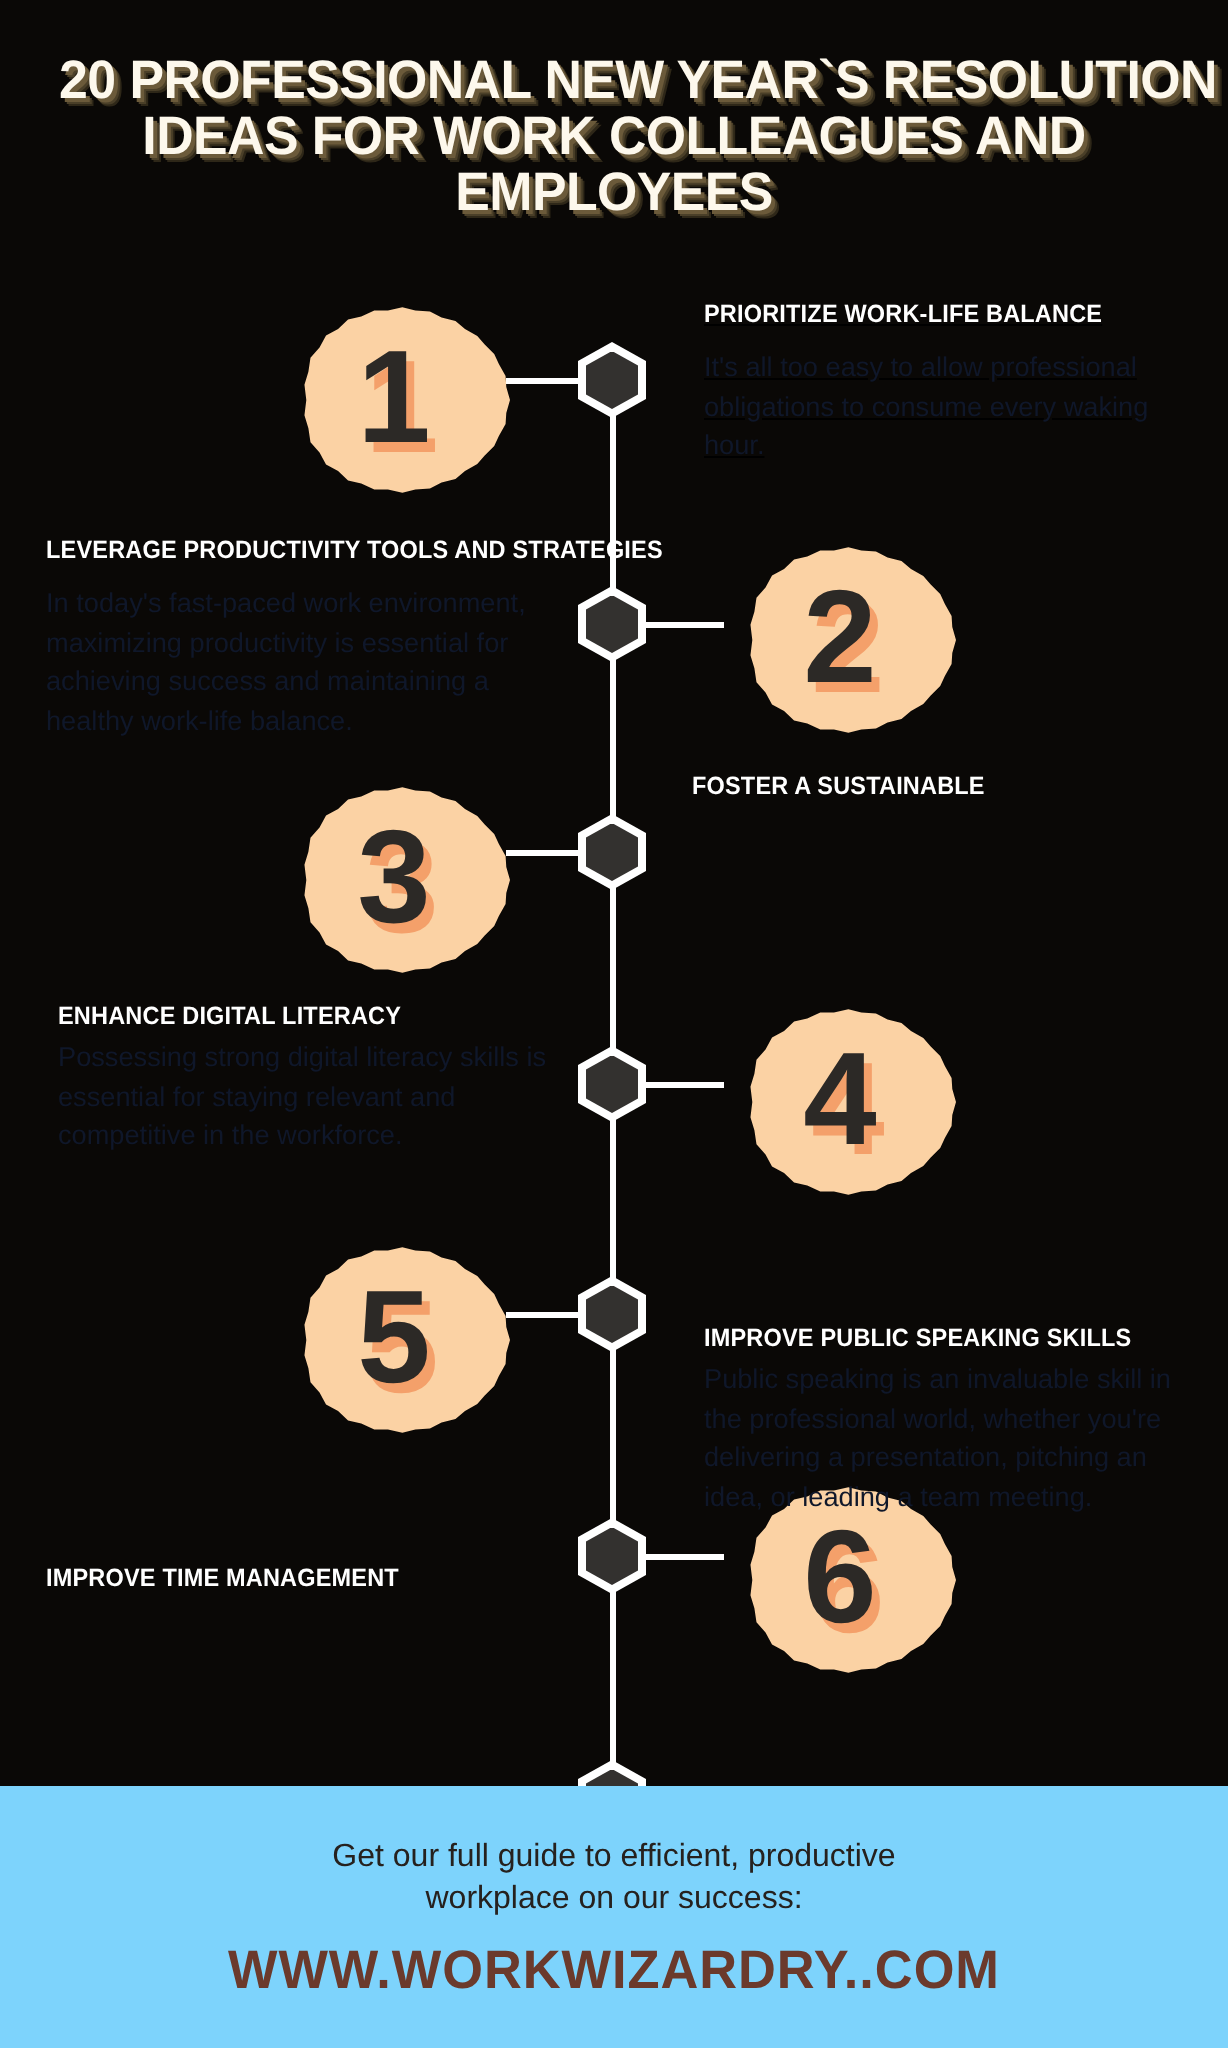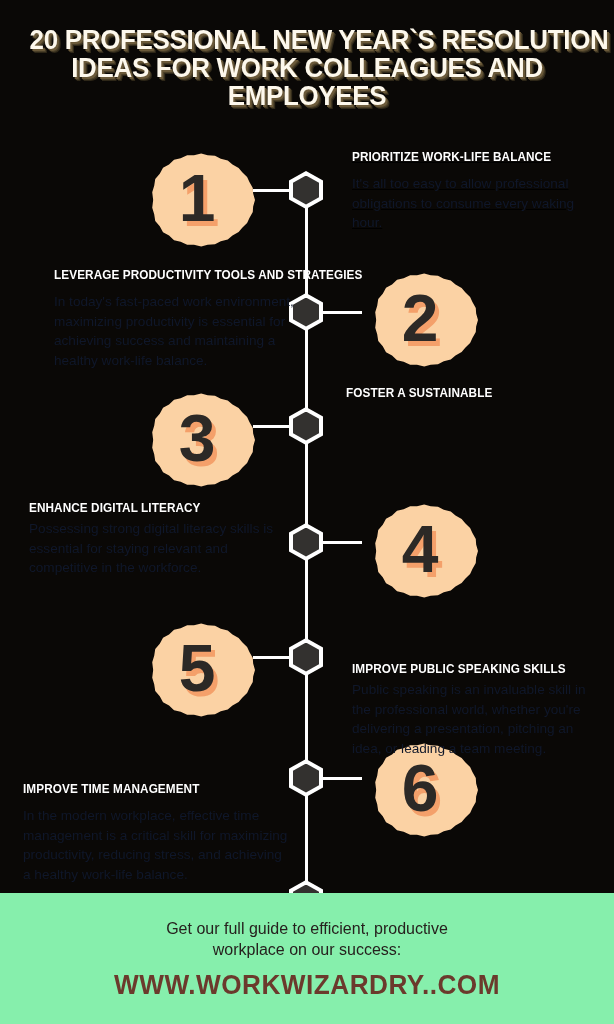--- a/index.html
+++ b/index.html
@@ -118,21 +118,21 @@
     font-weight:normal;
     font-size:13.6px;
     line-height:19.5px;
     color:#0f172a;
     margin:0;
   }
   .item.tight .item-heading{margin-bottom:4px;}
   
   .footer{
     position:absolute;left:0;top:893px;width:614px;height:131px;
-    background:#86efac;
+    background:#7dd3fc;
     text-align:center;
   }
   .footer .cta{
     margin:0;padding-top:25px;
     font-family:"Liberation Sans", sans-serif;
     font-size:16px;line-height:21px;color:#26211e;
   }
   .footer .url{
     margin:10px 0 0 0;
     font-family:"Liberation Sans", sans-serif;
@@ -219,42 +219,41 @@
   <div class="badge" style="left:420px;top:790px;">
     <div class="burst"></div>
     <div class="num">6</div>
   </div>
 
   <div class="item" style="left:352px;top:150px;width:240px;text-decoration:underline;">
     <p class="item-heading">PRIORITIZE WORK-LIFE BALANCE</p>
     <p class="item-body">It's all too easy to allow professional obligations to consume every waking hour.</p>
   </div>
 
-  <div class="item" style="left:23px;top:268px;width:264px;margin-left:31px;">
+  <div class="item" style="left:23px;top:268px;width:264px;">
     <p class="item-heading">LEVERAGE PRODUCTIVITY TOOLS AND STRATEGIES</p>
     <p class="item-body">In today's fast-paced work environment, maximizing productivity is essential for achieving success and maintaining a healthy work-life balance.</p>
   </div>
 
   <div class="item tight" style="left:346px;top:386px;width:244px;">
     <p class="item-heading">FOSTER A SUSTAINABLE</p>
   </div>
 
   <div class="item tight" style="left:29px;top:501px;width:254px;">
     <p class="item-heading">ENHANCE DIGITAL LITERACY</p>
     <p class="item-body">Possessing strong digital literacy skills is essential for staying relevant and competitive in the workforce.</p>
   </div>
 
   <div class="item tight" style="left:352px;top:626px;width:238px;margin-top:36px;">
     <p class="item-heading">IMPROVE PUBLIC SPEAKING SKILLS</p>
     <p class="item-body">Public speaking is an invaluable skill in the professional world, whether you're delivering a presentation, pitching an idea, or leading a team meeting.</p>
   </div>
 
   <div class="item" style="left:23px;top:744px;width:268px;margin-top:38px;">
     <p class="item-heading">IMPROVE TIME MANAGEMENT</p>
-    <p class="item-body">In the modern workplace, effective time management is a critical skill for maximizing productivity, reducing stress, and achieving a healthy work-life balance.</p>
   </div>
 
   <div class="footer">
     <p class="cta">
       <span>Get our full guide to efficient, productive</span><br>
       <span>workplace on our success:</span>
     </p>
     <p class="url">WWW.WORKWIZARDRY..COM</p>
   </div>
 

